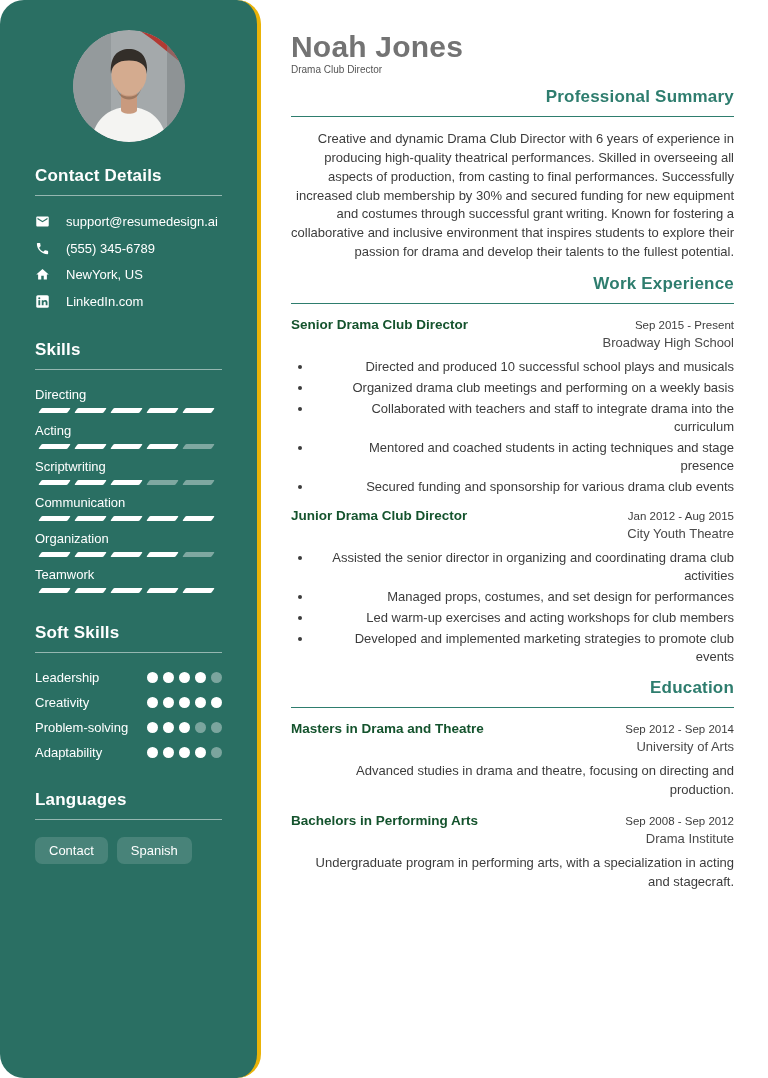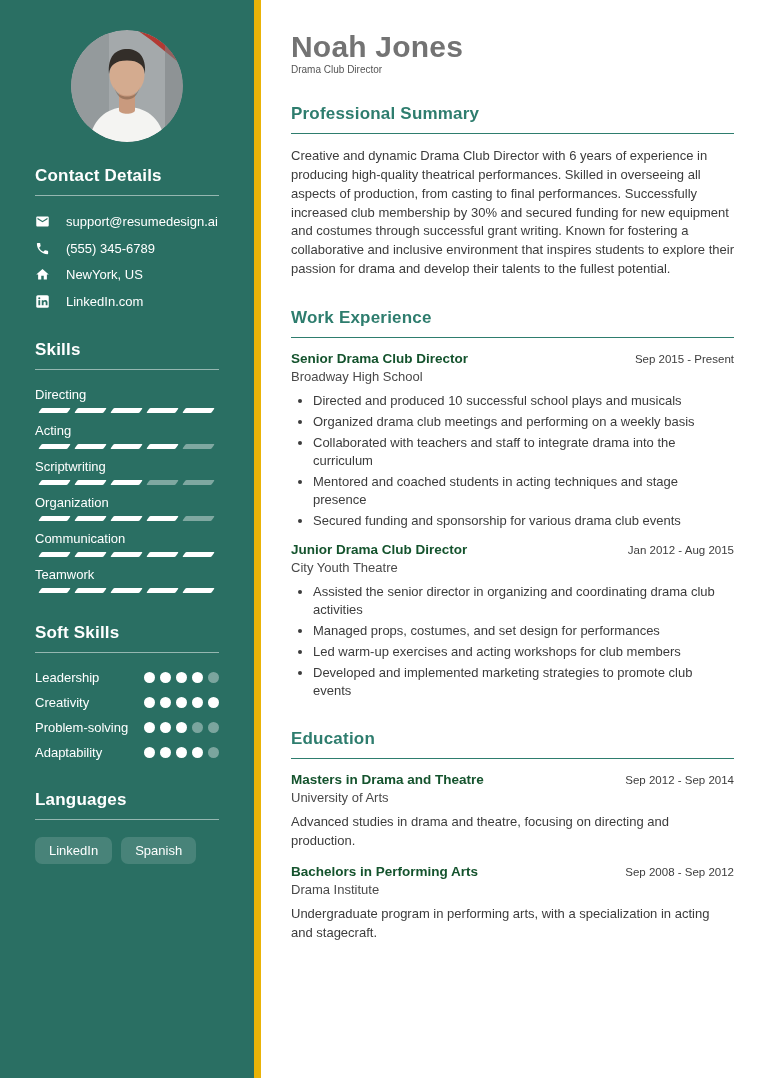--- a/index.html
+++ b/index.html
@@ -11,21 +11,22 @@
   html,body{margin:0;padding:0;background:#fff;}
   body{font-family:"Liberation Sans",sans-serif;}
   .page{width:768px;height:1078px;display:flex;background:#fff;overflow:hidden;}
 
   
   .sidebar{
     width:261px;min-width:261px;height:100%;
     background:var(--sidebar-bg);
     color:#fff;
     padding:30px 35px 20px 35px;
-    border-right:7px solid #eab308;
+    border-right:4px solid #eab308;
+    border-radius:24px;
   }
   .avatar-wrap{width:112px;height:112px;margin:0 auto 24px auto;border-radius:50%;overflow:hidden;}
   .sb-section{margin-top:30px;}
   .sb-section:first-of-type{margin-top:22px;}
   .sb-section h2{
     font-size:17px;font-weight:bold;margin:0;letter-spacing:.2px;
     padding-bottom:9px;border-bottom:1px solid var(--divider);
   }
   .sb-body{margin-top:17px;}
 
@@ -46,21 +47,21 @@
   .dot.filled{background:#fff;}
   .dot.empty{background:rgba(255,255,255,.38);}
 
   .pills{display:flex;gap:9px;flex-wrap:wrap;}
   .pill{background:rgba(255,255,255,.14);border-radius:7px;padding:6px 14px;font-size:13px;}
 
   
   .main{flex:1;padding:26px 34px 0 30px;color:#333;}
   .name{font-size:30px;font-weight:bold;color:#737373;margin:4px 0 0;letter-spacing:.2px;}
   .subtitle{font-size:10px;color:#555;margin-top:0;}
-  .msection{margin-top:29px;}
+  .msection{margin-top:12px;text-align:right;}
   .msection h2{
     font-size:17px;font-weight:bold;color:var(--accent);
     margin:0;padding-bottom:9px;border-bottom:1.5px solid var(--accent);
     letter-spacing:.2px;
   }
   .summary-text{font-size:13px;line-height:1.45;color:#3c3c3c;margin:13px 0 0;}
 
   .job,.edu{margin-top:13px;}
   .head-row{display:flex;justify-content:space-between;align-items:baseline;}
   .entry-title{font-size:13.5px;font-weight:bold;color:#14532d;}
@@ -168,37 +169,37 @@
             <div class="skill-label">Scriptwriting</div>
             <div class="skill-bar">
               <span class="seg filled"></span>
               <span class="seg filled"></span>
               <span class="seg filled"></span>
               <span class="seg empty"></span>
               <span class="seg empty"></span>
             </div>
           </div>
           <div class="skill">
+            <div class="skill-label">Communication</div>
+            <div class="skill-bar">
+              <span class="seg filled"></span>
+              <span class="seg filled"></span>
+              <span class="seg filled"></span>
+              <span class="seg filled"></span>
+              <span class="seg filled"></span>
+            </div>
+          </div>
+          <div class="skill">
             <div class="skill-label">Organization</div>
             <div class="skill-bar">
               <span class="seg filled"></span>
               <span class="seg filled"></span>
               <span class="seg filled"></span>
               <span class="seg filled"></span>
               <span class="seg empty"></span>
-            </div>
-          </div>
-          <div class="skill">
-            <div class="skill-label">Communication</div>
-            <div class="skill-bar">
-              <span class="seg filled"></span>
-              <span class="seg filled"></span>
-              <span class="seg filled"></span>
-              <span class="seg filled"></span>
-              <span class="seg filled"></span>
             </div>
           </div>
           <div class="skill">
             <div class="skill-label">Teamwork</div>
             <div class="skill-bar">
               <span class="seg filled"></span>
               <span class="seg filled"></span>
               <span class="seg filled"></span>
               <span class="seg filled"></span>
               <span class="seg filled"></span>
@@ -249,21 +250,21 @@
               <span class="dot filled"></span>
               <span class="dot empty"></span>
             </span>
           </div>
       </div>
     </section>
 
     <section class="sb-section">
       <h2>Languages</h2>
       <div class="sb-body pills">
-        <span class="pill">LinkedIn</span>
+        <span class="pill">Contact</span>
           <span class="pill">Spanish</span>
       </div>
     </section>
 
   </aside>
 
   <main class="main">
 
     <h1 class="name">Noah Jones</h1>
     <div class="subtitle">Drama Club Director</div>

